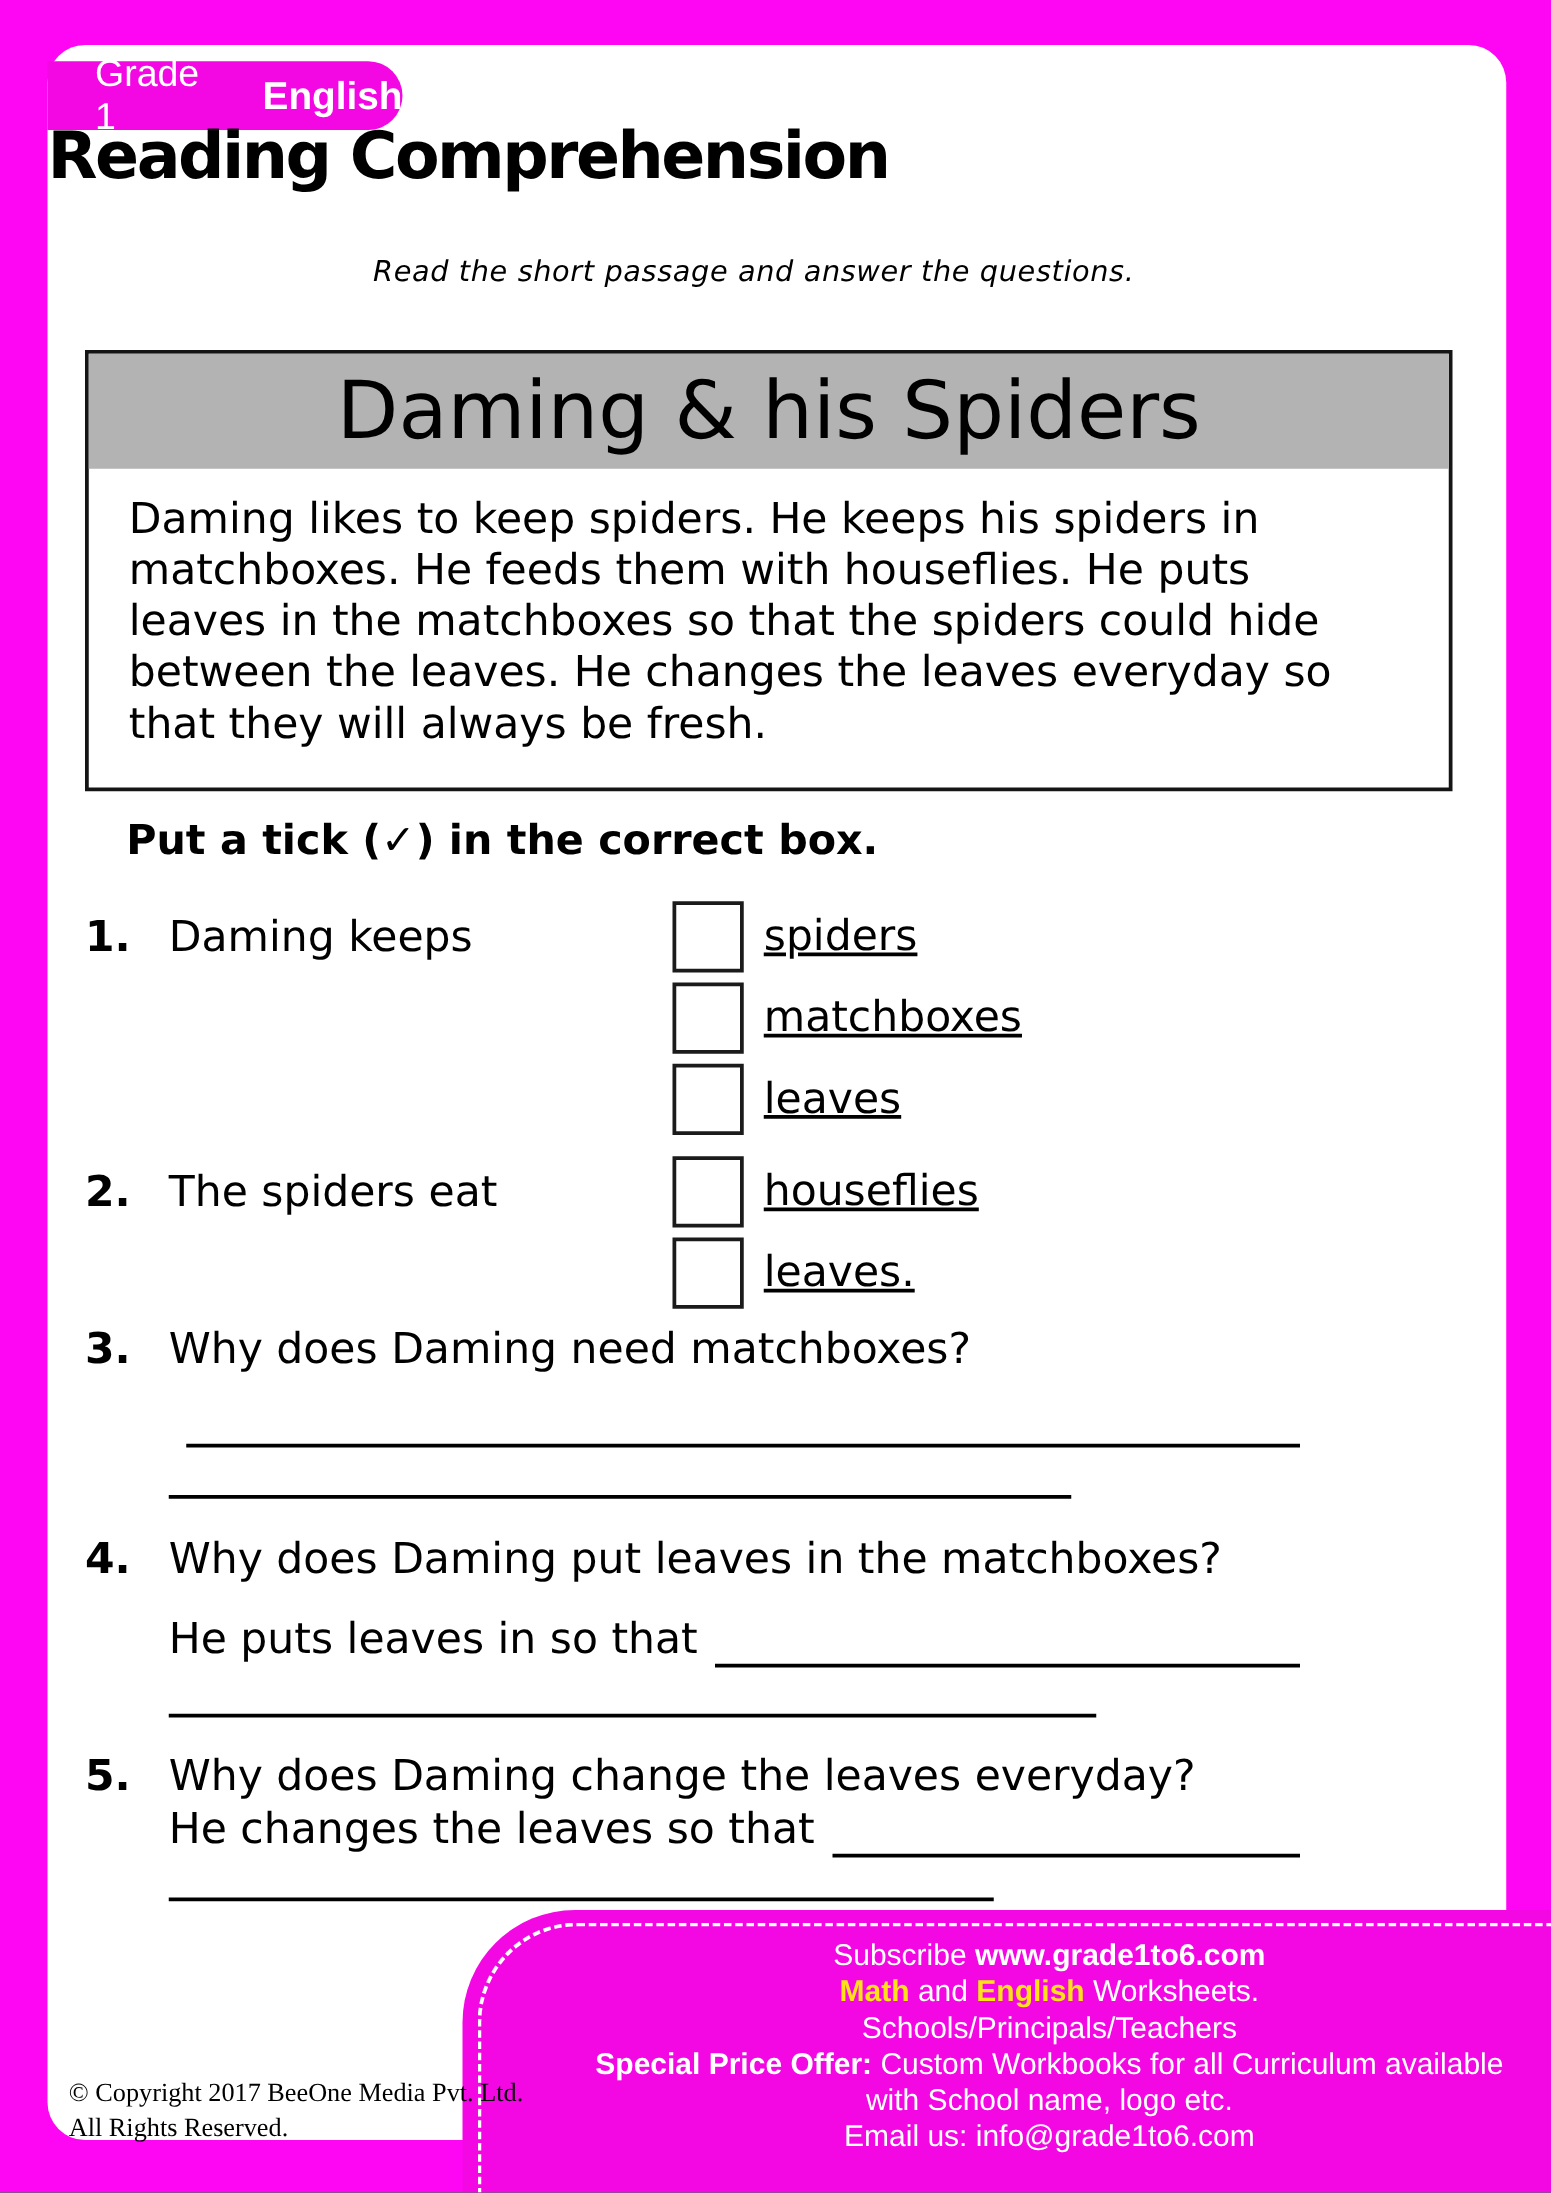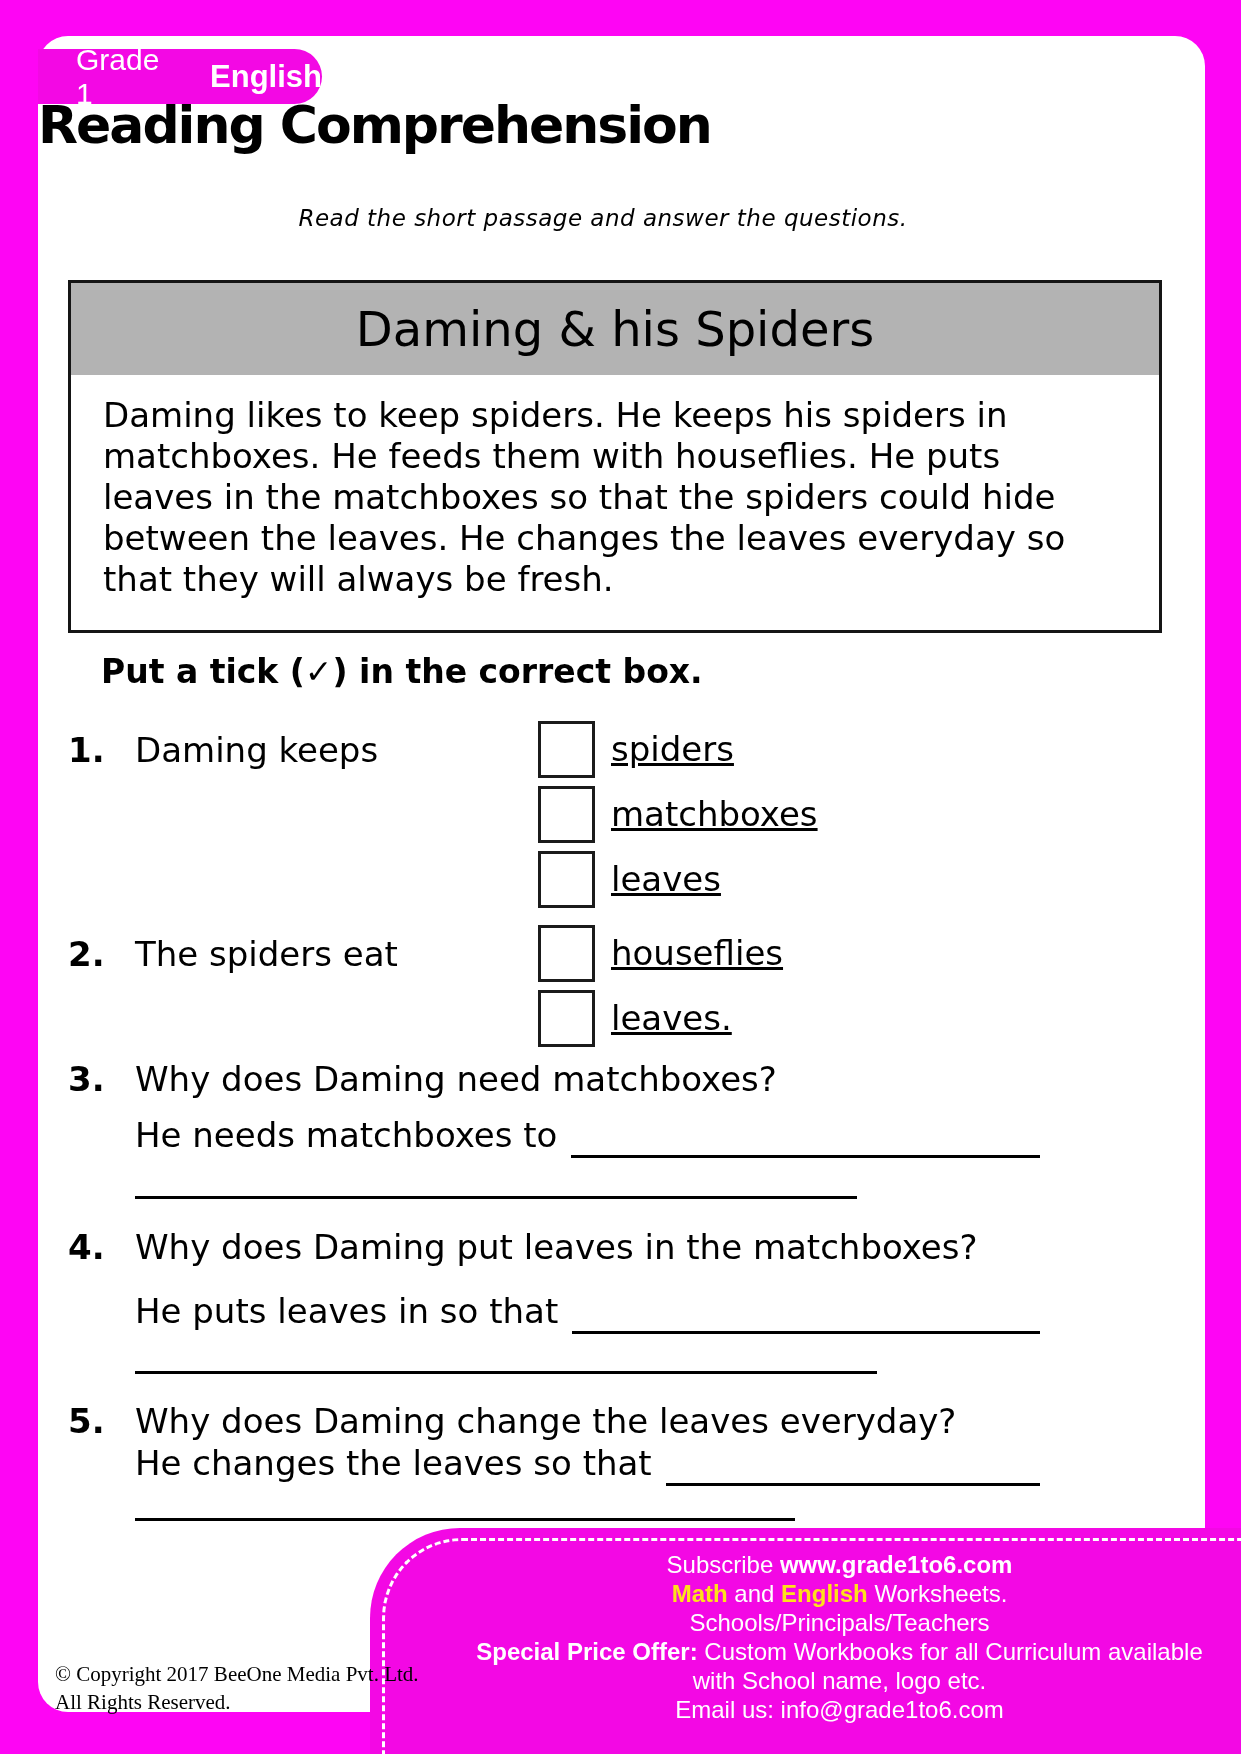--- a/index.html
+++ b/index.html
@@ -48,21 +48,21 @@
   
   .passage {
     position: absolute; left: 68px; top: 280px; width: 1094px;
     border: 3px solid #151515;
     background: #fff;
   }
   .passage-header {
     background: var(--gray-header);
     height: 92px;
     display: flex; align-items: center; justify-content: center;
-    font-size: 48px; font-weight: normal;
+    font-size: 64px; font-weight: normal;
   }
   .passage-body {
     padding: 20px 24px 30px 32px;
     font-size: 34px; line-height: 41px;
   }
   .passage-body div { white-space: nowrap; }
 
   .instruction {
     position: absolute; left: 68px; top: 652px;
     font-size: 33px; font-weight: bold; margin-left: 33px;
@@ -183,21 +183,20 @@
   <div class="opt" style="top:990px;">
     <div class="box"></div>
     <span class="opt-label">leaves.</span>
   </div>
 
   <div class="q-line1" style="top:1056px;">
     <span class="qnum">3.</span>
     <span>Why does Daming need matchboxes?</span>
   </div>
   <div class="q-line2" style="top:1112px;">
-    <span class="stem">He needs matchboxes to</span>
     <span class="blank"></span>
   </div>
   <div class="blank2" style="top:1196px; width:722px;"></div>
 
   <div class="q-line1" style="top:1224px;">
     <span class="qnum">4.</span>
     <span>Why does Daming put leaves in the matchboxes?</span>
   </div>
   <div class="q-line2" style="top:1288px;">
     <span class="stem">He puts leaves in so that</span>

